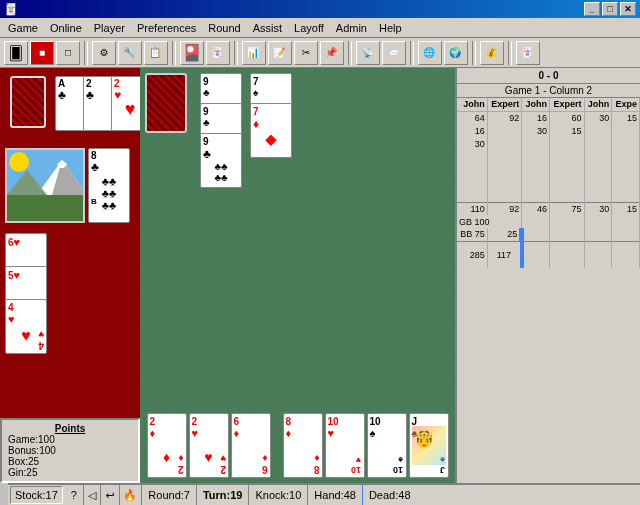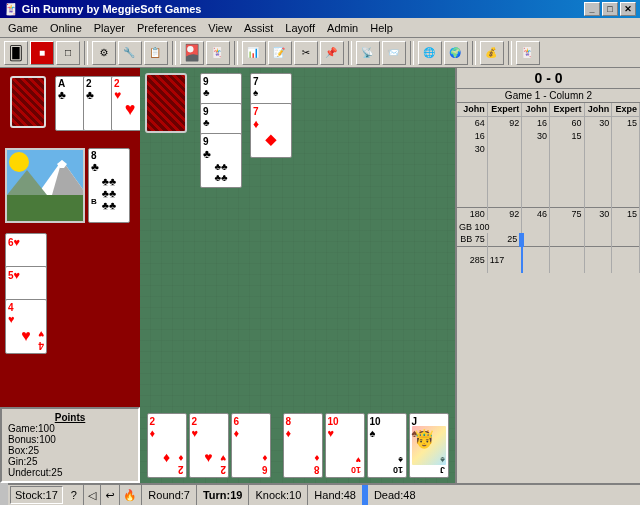--- a/index.html
+++ b/index.html
@@ -165,35 +165,34 @@
         90deg, transparent, transparent 10px, rgba(0,0,0,0.03) 10px, rgba(0,0,0,0.03) 11px
       );
     }
   </style>
 </head>
 <body>
 
 <div id="title-bar">
   <div id="title-bar-left">
     <span>🃏</span>
-    <span>Gin Rummy by MeggieSoft Games</span>
   </div>
   <div id="title-bar-right">
     <div class="title-btn">_</div>
     <div class="title-btn">□</div>
     <div class="title-btn" style="background:#c0c0c0;">✕</div>
   </div>
 </div>
 
 <div id="menu-bar">
   <span class="menu-item">Game</span>
   <span class="menu-item">Online</span>
   <span class="menu-item">Player</span>
   <span class="menu-item">Preferences</span>
-  <span class="menu-item">View</span>
+  <span class="menu-item">Round</span>
   <span class="menu-item">Assist</span>
   <span class="menu-item">Layoff</span>
   <span class="menu-item">Admin</span>
   <span class="menu-item">Help</span>
 </div>
 
 <div id="toolbar">
   <div class="toolbar-btn">🂠</div>
   <div class="toolbar-btn" style="background:#c00;color:white;font-size:10px;">■</div>
   <div class="toolbar-btn" style="font-size:10px;">□</div>
@@ -277,21 +276,20 @@
       <div style="text-align:center;font-size:11px;margin-top:2px;">♣♣<br>♣♣<br>♣♣</div>
       <div style="position:absolute;bottom:16px;left:2px;font-size:8px;">B</div>
     </div>
 
     <div id="points-box" style="position:absolute;bottom:0;left:0;width:100%;background:#d4d0c8;border-top:2px solid #808080;padding:3px 6px;font-size:10px;">
       <div class="title" style="font-weight:bold;text-align:center;text-decoration:underline;">Points</div>
       <div>Game:100</div>
       <div>Bonus:100</div>
       <div>Box:25</div>
       <div>Gin:25</div>
-      <div>Undercut:25</div>
     </div>
 
     <div style="position:absolute;top:165px;left:5px;display:flex;flex-direction:column;gap:0;">
 
       <div style="width:42px;height:38px;background:white;border:1px solid #888;border-radius:2px;padding:2px;font-size:10px;font-weight:bold;color:red;position:relative;overflow:hidden;">
         <span>6</span><span style="font-size:11px;">♥</span>
       </div>
 
       <div style="width:42px;height:38px;background:white;border:1px solid #888;border-radius:2px;padding:2px;font-size:10px;font-weight:bold;color:red;position:relative;overflow:hidden;margin-top:-5px;">
         <span>5</span><span style="font-size:11px;">♥</span>
@@ -384,21 +382,21 @@
         <div style="position:absolute;top:14px;left:4px;font-size:18px;">🤴</div>
       </div>
     </div>
 
     <div style="position:absolute;top:5px;right:5px;">
     </div>
 
   </div>
 
   <div id="score-panel" style="width:185px;background:#d4d0c8;border-left:2px solid #808080;flex-shrink:0;overflow:hidden;">
-    <div id="score-header" style="text-align:center;font-weight:bold;padding:2px;border-bottom:1px solid #808080;font-size:14px;">0 - 0</div>
+    <div id="score-header" style="text-align:center;font-weight:bold;padding:2px;border-bottom:1px solid #808080;font-size:10px;">0 - 0</div>
     <div id="score-game-col" style="text-align:center;padding:1px;border-bottom:1px solid #808080;font-size:10px;">Game 1 - Column 2</div>
 
     <table class="score-table" style="width:100%;border-collapse:collapse;font-size:9px;">
       <thead>
         <tr>
           <th style="padding:0 2px;border-right:1px solid #aaa;border-bottom:1px solid #aaa;text-align:right;height:13px;">John</th>
           <th style="padding:0 2px;border-right:1px solid #aaa;border-bottom:1px solid #aaa;text-align:right;height:13px;">Expert</th>
           <th style="padding:0 2px;border-right:1px solid #aaa;border-bottom:1px solid #aaa;text-align:right;height:13px;">John</th>
           <th style="padding:0 2px;border-right:1px solid #aaa;border-bottom:1px solid #aaa;text-align:right;height:13px;">Expert</th>
           <th style="padding:0 2px;border-right:1px solid #aaa;border-bottom:1px solid #aaa;text-align:right;height:13px;">John</th>
@@ -456,21 +454,21 @@
         </tr>
         <tr>
           <td style="height:13px;border-right:1px solid #aaa;"></td>
           <td style="height:13px;border-right:1px solid #aaa;"></td>
           <td style="height:13px;border-right:1px solid #aaa;"></td>
           <td style="height:13px;border-right:1px solid #aaa;"></td>
           <td style="height:13px;border-right:1px solid #aaa;"></td>
           <td style="height:13px;"></td>
         </tr>
         <tr style="border-top:1px solid #808080;">
-          <td style="padding:0 2px;border-right:1px solid #aaa;text-align:right;height:13px;">180</td>
+          <td style="padding:0 2px;border-right:1px solid #aaa;text-align:right;height:13px;">110</td>
           <td style="padding:0 2px;border-right:1px solid #aaa;text-align:right;height:13px;">92</td>
           <td style="padding:0 2px;border-right:1px solid #aaa;text-align:right;height:13px;">46</td>
           <td style="padding:0 2px;border-right:1px solid #aaa;text-align:right;height:13px;">75</td>
           <td style="padding:0 2px;border-right:1px solid #aaa;text-align:right;height:13px;">30</td>
           <td style="padding:0 2px;text-align:right;height:13px;">15</td>
         </tr>
         <tr>
           <td colspan="2" style="padding:0 2px;border-right:1px solid #aaa;text-align:left;height:13px;">GB 100</td>
           <td style="border-right:1px solid #aaa;height:13px;"></td>
           <td style="border-right:1px solid #aaa;height:13px;"></td>
@@ -480,36 +478,36 @@
         <tr>
           <td style="padding:0 2px;border-right:1px solid #aaa;text-align:right;height:13px;">BB 75</td>
           <td style="padding:0 2px;border-right:5px solid #3b82f6;text-align:right;height:13px;">25</td>
           <td style="border-right:1px solid #aaa;height:13px;"></td>
           <td style="border-right:1px solid #aaa;height:13px;"></td>
           <td style="border-right:1px solid #aaa;height:13px;"></td>
           <td style="height:13px;"></td>
         </tr>
         <tr style="border-top:1px solid #808080;">
           <td style="padding:0 2px;border-right:1px solid #aaa;text-align:right;height:13px;">285</td>
-          <td style="padding:8px 2px;border-right:2px solid #3b82f6;text-align:left;height:13px;">117</td>
+          <td style="padding:8px 2px;border-right:4px solid #3b82f6;text-align:center;height:13px;">117</td>
           <td style="border-right:1px solid #aaa;height:13px;"></td>
           <td style="border-right:1px solid #aaa;height:13px;"></td>
           <td style="border-right:1px solid #aaa;height:13px;"></td>
           <td style="height:13px;"></td>
         </tr>
       </tbody>
     </table>
   </div>
 
 </div>
 
 <div id="status-bar" style="height:22px;background:#d4d0c8;border-top:2px solid #808080;display:flex;align-items:center;font-size:11px;">
   <div class="status-segment-inset" style="border:1px solid;border-color:#808080 white white #808080;padding:1px 4px;margin:2px;height:18px;display:flex;align-items:center;">Stock:17</div>
   <div style="padding:0 6px;border-right:1px solid #808080;height:100%;display:flex;align-items:center;cursor:pointer;">?</div>
   <div style="padding:0 4px;border-right:1px solid #808080;height:100%;display:flex;align-items:center;cursor:pointer;">◁</div>
   <div style="padding:0 4px;border-right:1px solid #808080;height:100%;display:flex;align-items:center;cursor:pointer;">↩</div>
   <div style="padding:0 4px;border-right:1px solid #808080;height:100%;display:flex;align-items:center;">🔥</div>
   <div style="padding:0 6px;border-right:1px solid #808080;height:100%;display:flex;align-items:center;">Round:7</div>
   <div style="padding:0 6px;border-right:1px solid #808080;height:100%;display:flex;align-items:center;font-weight:bold;">Turn:19</div>
   <div style="padding:0 6px;border-right:1px solid #808080;height:100%;display:flex;align-items:center;">Knock:10</div>
-  <div style="padding:0 6px;border-right:6px solid #3b82f6;height:100%;display:flex;align-items:center;">Hand:48</div>
+  <div style="padding:0 6px;border-right:1px solid #3b82f6;height:100%;display:flex;align-items:center;">Hand:48</div>
   <div style="padding:0 6px;height:100%;display:flex;align-items:center;">Dead:48</div>
 </div>
 
 </body></html>

